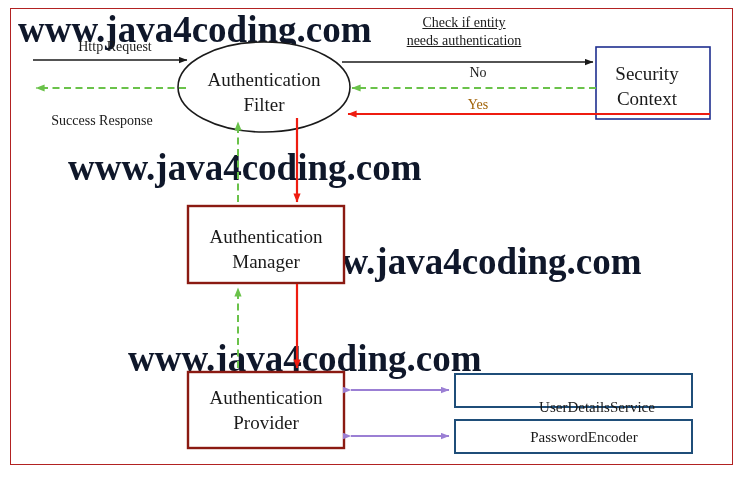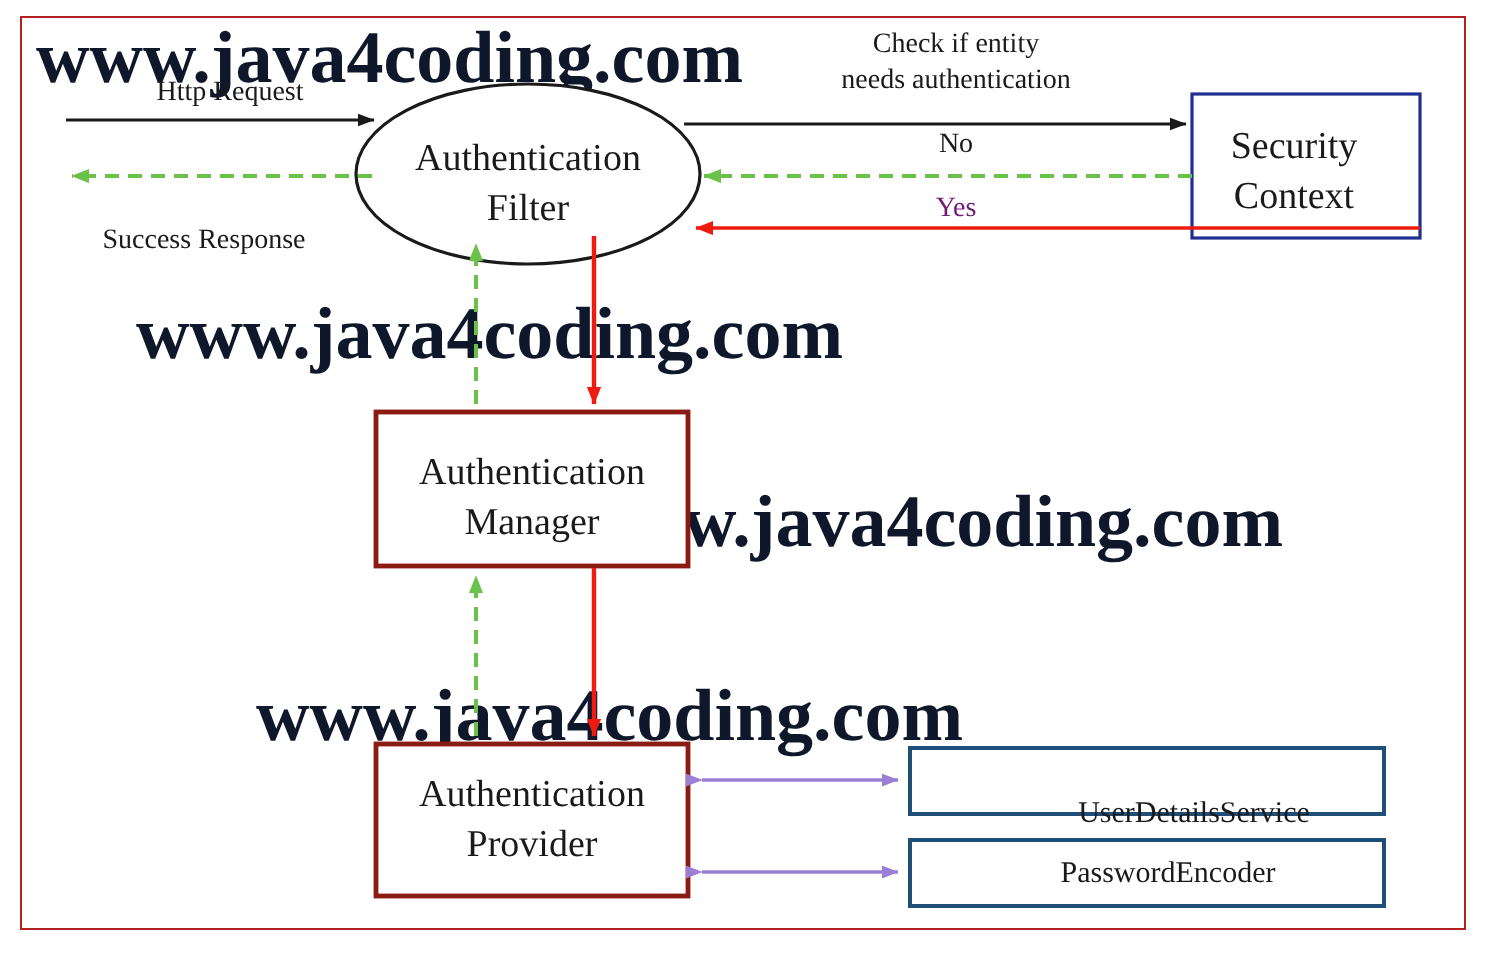--- a/index.html
+++ b/index.html
@@ -59,21 +59,21 @@
     position: absolute;
     text-align: center;
     color: #1a1a1a;
     font-family: "Liberation Serif", "DejaVu Serif", serif;
     font-size: 14px;
     line-height: 1.25;
     white-space: pre-line;
     pointer-events: none;
   }
   .edge-label.red {
-    color: #701a75;
+    color: #a16207;
   }
 </style>
 </head>
 <body>
 
 <div id="canvas">
 
   <div class="wm" style="left:18px; top:8px;">www.java4coding.com</div>
   <div class="wm" style="left:68px; top:146px;">www.java4coding.com</div>
   <div class="wm" style="left:288px; top:240px;">www.java4coding.com</div>
@@ -145,20 +145,20 @@
 Provider</div>
 
   <div class="node-label" style="left:455px; top:382px; width:284px; font-size:15px;margin-top:16px;">UserDetailsService</div>
 
   <div class="node-label" style="left:455px; top:428px; width:258px; font-size:15px;">PasswordEncoder</div>
 
   <div class="edge-label" style="left:40px; top:38px; width:150px;font-family:Liberation Serif, serif;">Http Request</div>
 
   <div class="edge-label" style="left:22px; top:112px; width:160px;">Success Response</div>
 
-  <div class="edge-label" style="left:378px; top:14px; width:200px;">Check if entity
+  <div class="edge-label" style="left:364px; top:14px; width:200px;text-decoration:underline;">Check if entity
 needs authentication</div>
 
   <div class="edge-label" style="left:418px; top:64px; width:120px;">No</div>
 
   <div class="edge-label red" style="left:418px; top:96px; width:120px;">Yes</div>
 
 </div>
 
 </body></html>

